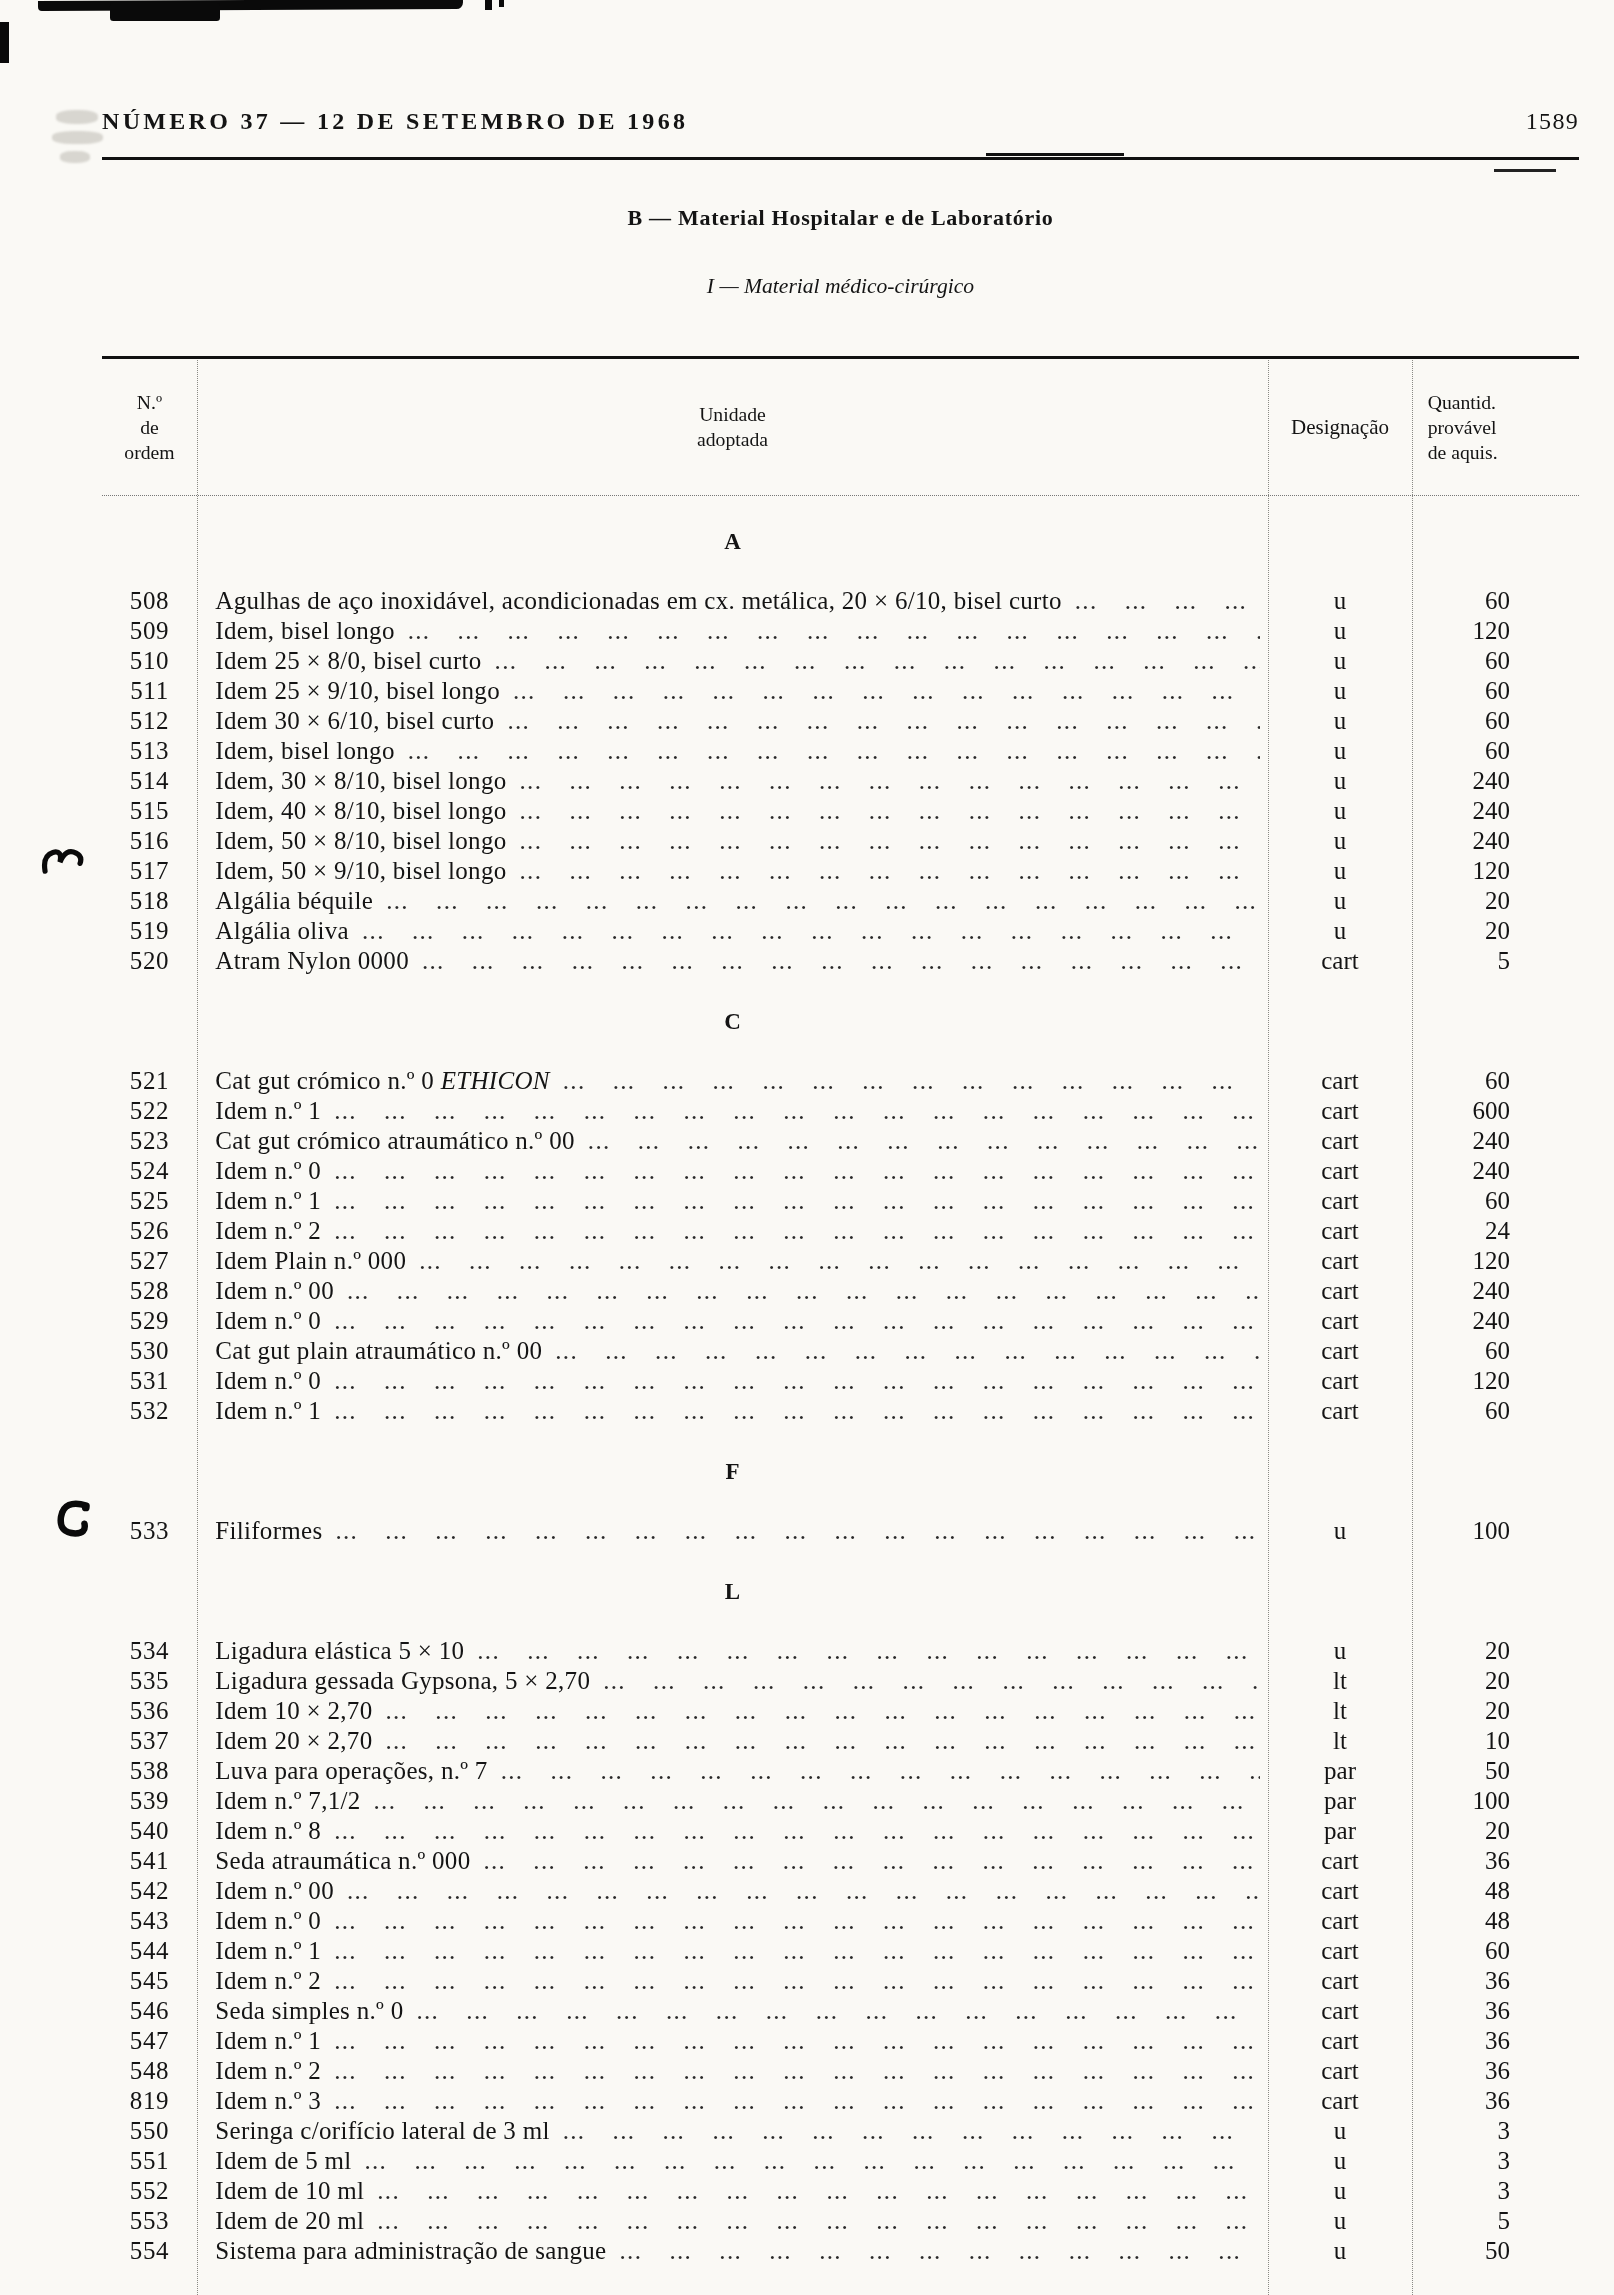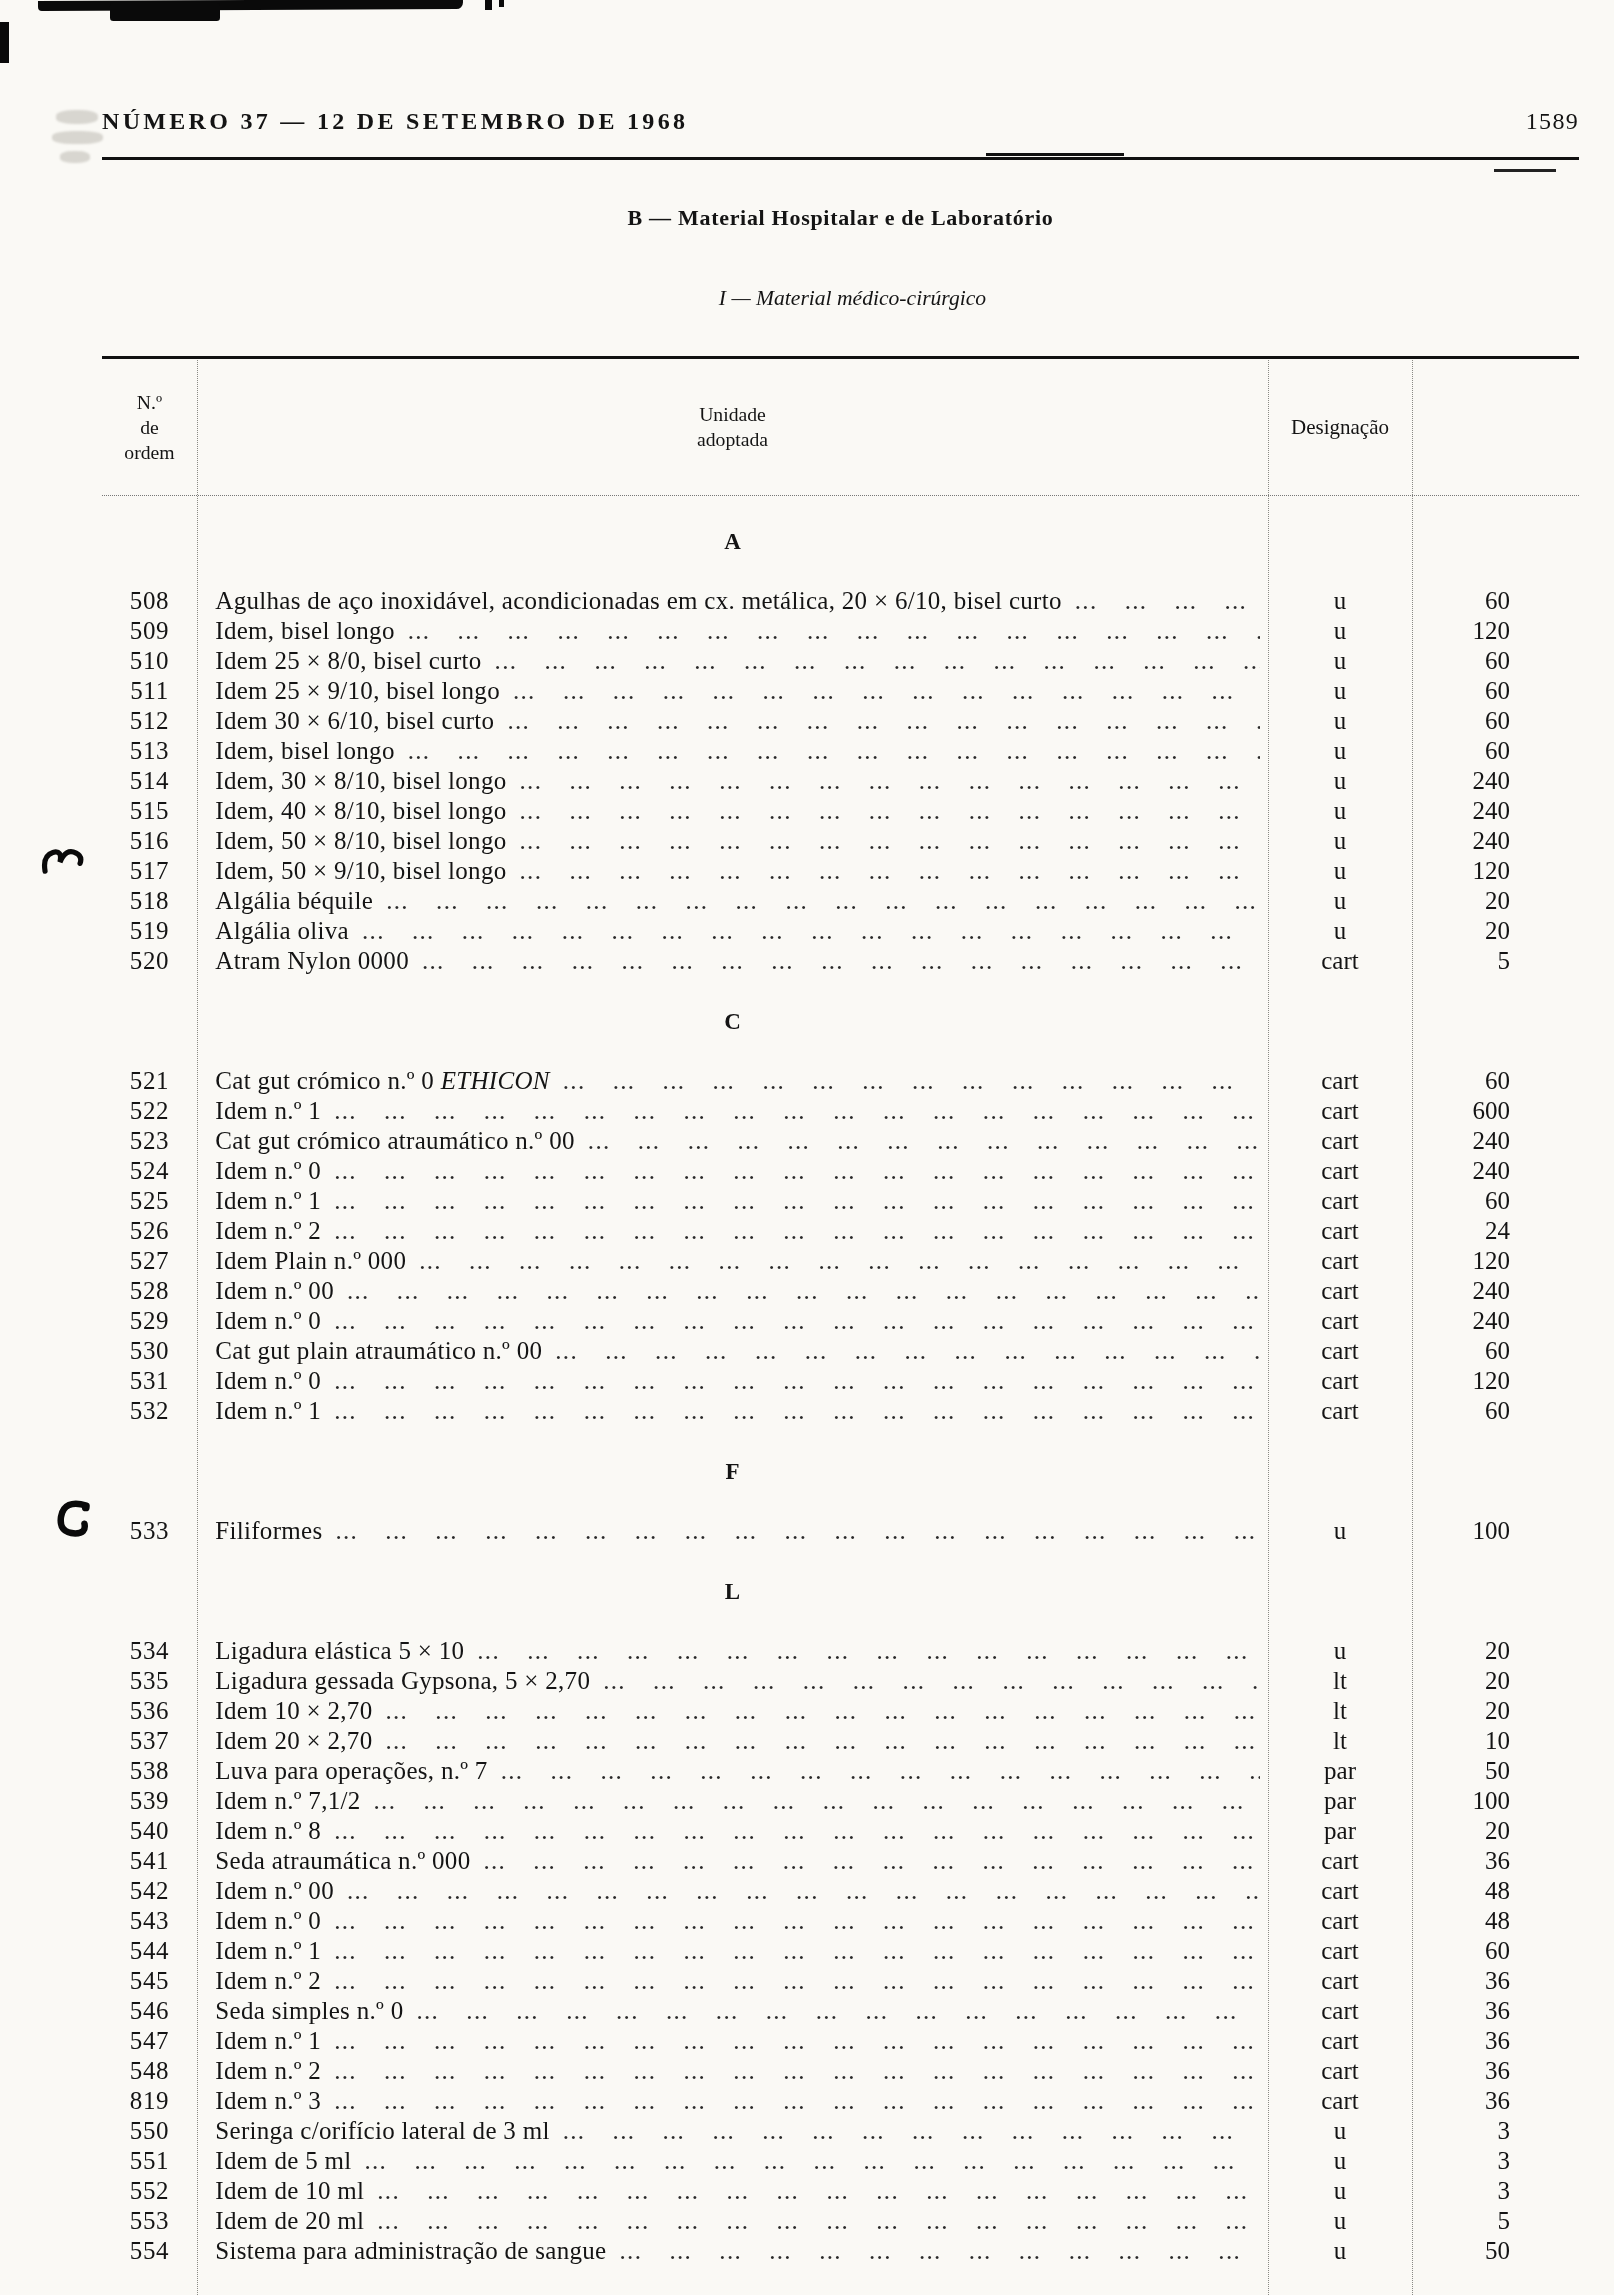--- a/index.html
+++ b/index.html
@@ -35,21 +35,21 @@
   .header-rule-frag { position: absolute; left: 986px; width: 138px; top: 153px; height: 2.6px; background: #111; }
   .pn-rule { position: absolute; left: 1494px; width: 62px; top: 169px; height: 2.6px; background: #222; }
 
   
   .doc-title {
     position: absolute; left: 102px; width: 1477px; top: 205px;
     text-align: center; font-size: 22px; font-weight: bold; letter-spacing: 0.7px; margin: 0;
   }
   .doc-subtitle {
     position: absolute; left: 102px; width: 1477px; top: 274px;
-    text-align: center; font-size: 21.6px; font-weight: normal; font-style: italic; margin: 12px;
+    text-align: center; font-size: 21.6px; font-weight: normal; font-style: italic; margin: 0;
   }
 
   
   .vline { position: absolute; top: 356px; bottom: 0; width: 0; border-left: 1.3px dotted #8a8a85; }
   .vline-1 { left: 197px; }
   .vline-2 { left: 1268px; }
   .vline-3 { left: 1412px; }
 
   
   .mat-table { position: absolute; left: 102px; top: 356px; width: 1477px; }
@@ -123,20 +123,23 @@
 <div class="vline vline-3"></div>
 
 <div class="mat-table">
   <div class="thead">
     <div class="th th-order">N.º
 de
 ordem</div>
     <div class="th th-unit">Unidade
 adoptada</div>
     <div class="th th-designation">Designação</div>
+    <div class="th th-qty">Quantid.
+provável
+de aquis.</div>
   </div>
   <div class="tbody">
       <div class="section-row">
         <div class="section-letter">A</div>
       </div>
       <div class="row">
         <div class="c-num">508</div>
         <div class="c-des">
           <div class="txt">Agulhas de aço inoxidável, acondicionadas em cx. metálica, 20 × 6/10, bisel curto</div>
           <div class="ldr">...  ...  ...  ...  ...  ...  ...  ...  ...  ...  ...  ...  ...  ...  ...  ...  ...  ...  ...  ...  ...  ...  ...  ...  ...  ...  ...  ...  ...  ...  ...  ...  ...  ...  ...  ...  ...  ...  ...  ...  </div>

